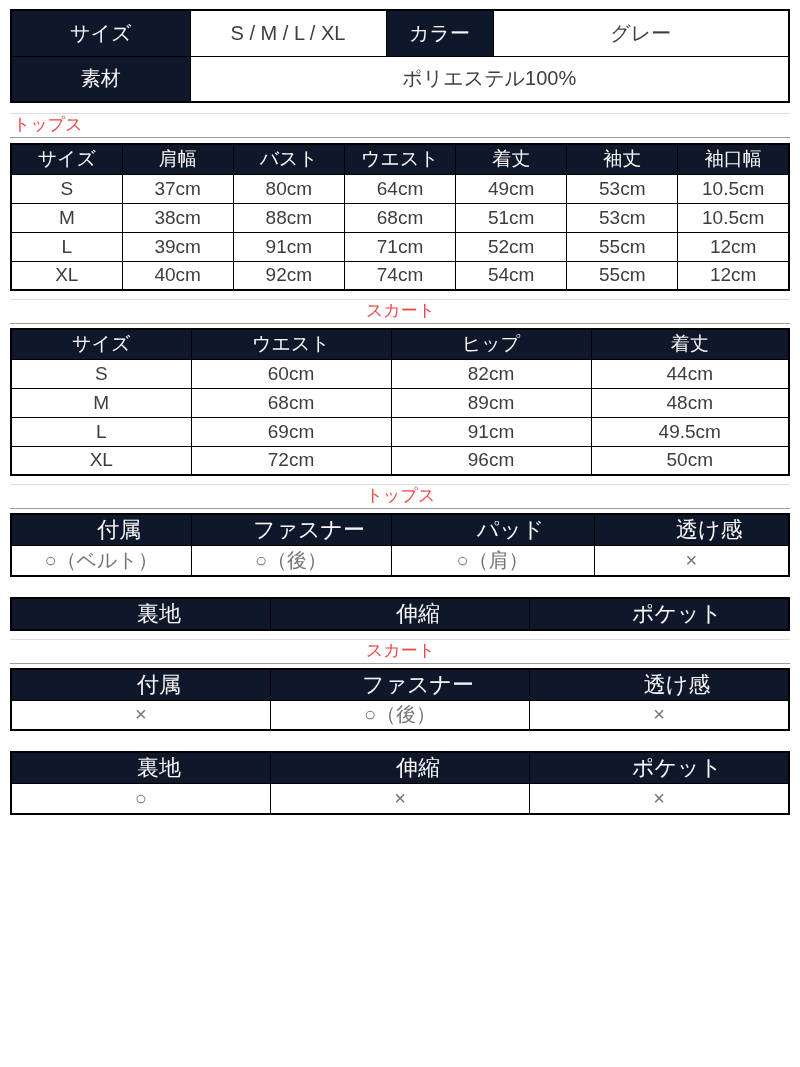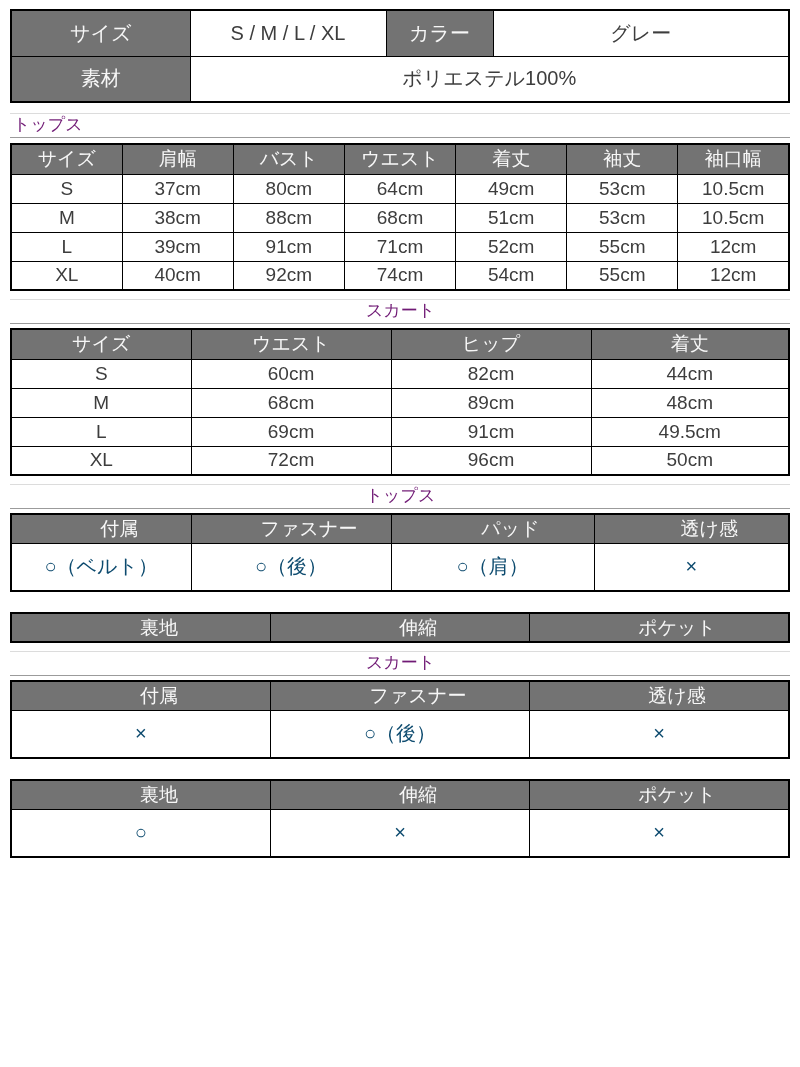--- a/index.html
+++ b/index.html
@@ -10,43 +10,43 @@
     -webkit-font-smoothing:antialiased;
   }
   .page{padding:9px 10px 0 10px;}
 
   table{border-collapse:collapse;width:780px;table-layout:fixed;}
   table{border:2px solid #000;}
   td,th{border:1px solid #000;text-align:center;vertical-align:middle;
         overflow:hidden;white-space:nowrap;padding:0 2px;box-sizing:border-box;}
   th{font-weight:400;}
 
-  .hd{background:#737373;color:#f7f7f7;text-align:center;}
+  .hd{background:#0f172a;color:#f7f7f7;text-align:center;}
 
   
   .t-info td{height:46px;font-size:20px;}
 
   
   .section-label{
     width:780px;box-sizing:border-box;
     margin:10px 0 5px 0;
     border-top:1px solid #dcdcdc;
     border-bottom:1px solid #9b9b9b;
     padding:1px 2px 2px 3px;
-    font-size:17px;line-height:20px;color:#701a75;text-align:left;
+    font-size:17px;line-height:20px;color:#ef4444;text-align:left;
   }
   .section-label.tight{margin-top:8px;margin-bottom:4px;text-align:center;}
 
   
   .t-size th{height:30px;font-size:19px;}
   .t-size td{height:29px;font-size:19px;}
 
   
-  .t-detail th{height:29px;font-size:19px;padding-left:38px;}
-  .t-detail td{height:48px;font-size:20px;color:#0c4a6e;}
+  .t-detail th{height:29px;font-size:22px;padding-left:38px;}
+  .t-detail td{height:30px;font-size:20px;color:#737373;}
   .t-detail.second{margin-top:20px;}
 </style>
 </head>
 <body>
 
 <div class="page">
 
   <table class="t-info">
     <colgroup>
         <col style="width:179px">

